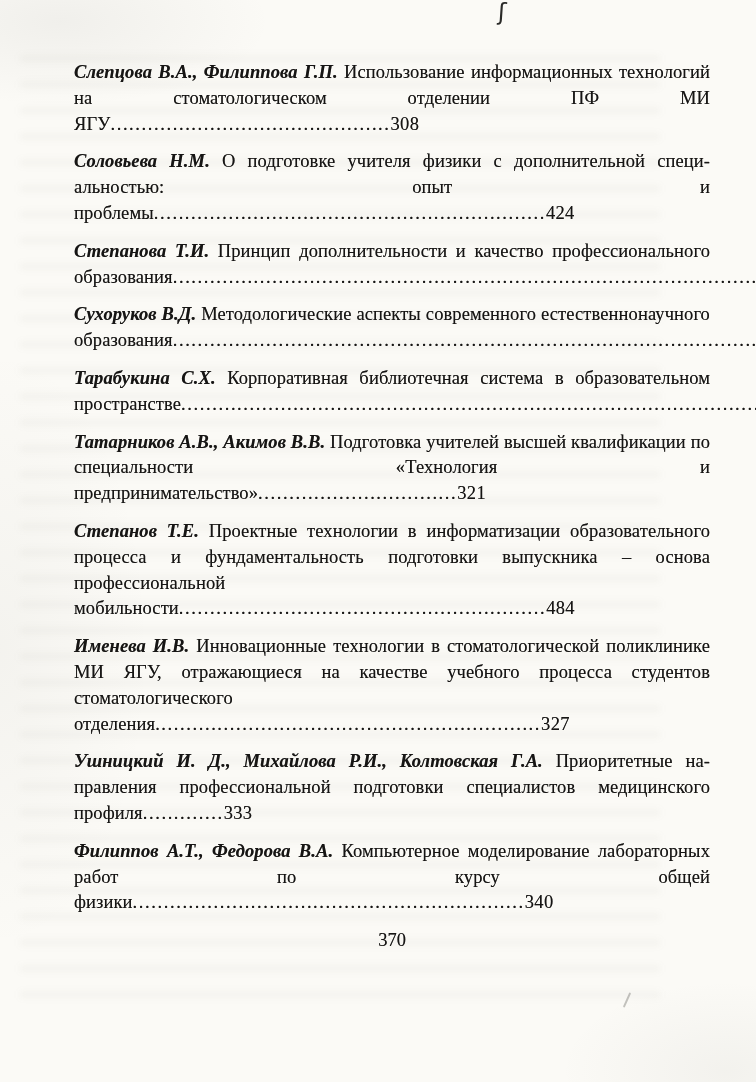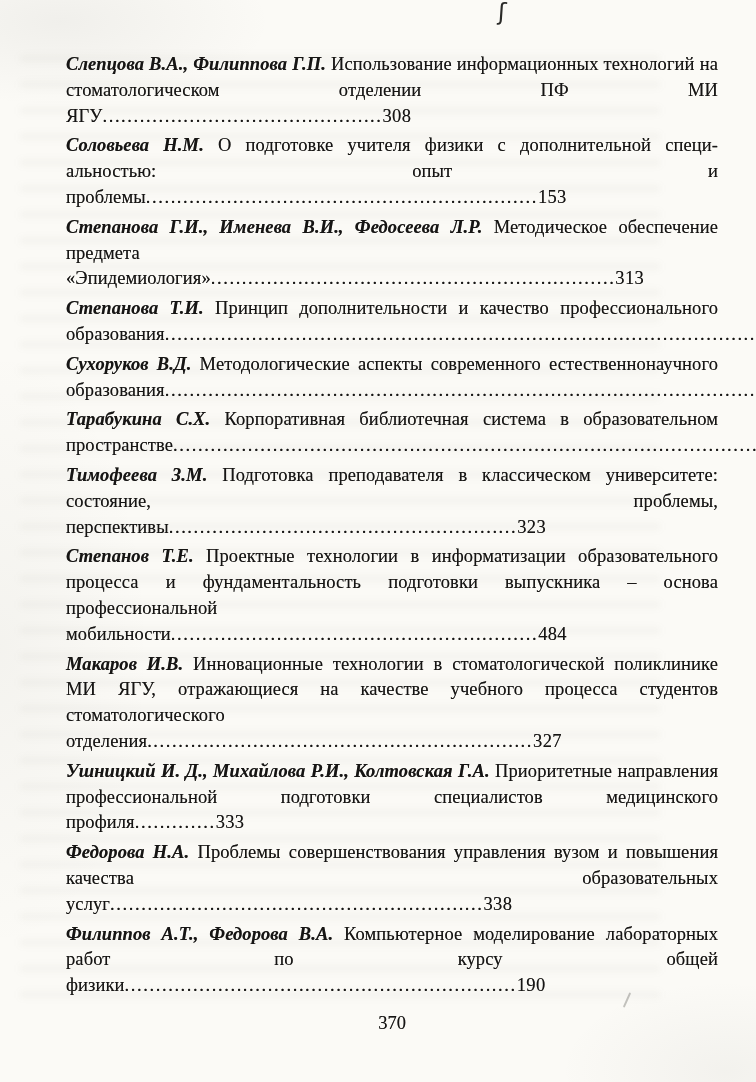--- a/index.html
+++ b/index.html
@@ -28,21 +28,21 @@
     background: repeating-linear-gradient(
       180deg,
       transparent 0px, transparent 15px,
       rgba(120,118,110,0.05) 15px, rgba(120,118,110,0.05) 22px,
       transparent 22px, transparent 26px);
     filter: blur(3px);
     pointer-events: none;
   }
   .toc { position: relative; }
   .entry {
-    margin: 4px;
+    margin: 12px;
     font-size: 18.5px;
     line-height: 25.8px;
     text-align: justify;
     letter-spacing: 0.1px;
     text-shadow: 0 0 0.5px rgba(20,18,16,0.55);
   }
   .authors { font-weight: bold; font-style: italic; }
   .dots { letter-spacing: 1.6px; white-space: nowrap; }
   .pnum { letter-spacing: 0.3px; }
   .footer {
@@ -70,28 +70,26 @@
 </style>
 </head>
 <body>
 
 <div class="scan-page">
   <div class="bleed-layer"></div>
   <span class="top-mark">ʃ</span>
 
   <div class="toc">
     <p class="entry"><span class="authors">Слепцова В.А., Филиппова Г.П.</span> <span class="title">Использование информационных техно­логий на стоматологическом отделении ПФ МИ ЯГУ</span><span class="dots">.............................................</span><span class="pnum">308</span></p>
-    <p class="entry"><span class="authors">Соловьева Н.М.</span> <span class="title">О подготовке учителя физики с дополнительной специ­альностью: опыт и проблемы</span><span class="dots">...............................................................</span><span class="pnum">153</span></p>
-    <p class="entry"><span class="authors">Степанова Г.И., Именева В.И., Федосеева Л.Р.</span> <span class="title">Методическое обеспече­ние предмета «Эпидемиология»</span><span class="dots">.................................................................</span><span class="pnum">313</span></p>
+    <p class="entry"><span class="authors">Соловьева Н.М.</span> <span class="title">О подготовке учителя физики с дополнительной специ­альностью: опыт и проблемы</span><span class="dots">...............................................................</span><span class="pnum">424</span></p>
     <p class="entry"><span class="authors">Степанова Т.И.</span> <span class="title">Принцип дополнительности и качество профессиональ­ного образования</span><span class="dots">............................................................................................................................................................................................................................................................................................................</span></p>
     <p class="entry"><span class="authors">Сухоруков В.Д.</span> <span class="title">Методологические аспекты современного естественно­научного образования</span><span class="dots">............................................................................................................................................................................................................................................................................................................</span></p>
     <p class="entry"><span class="authors">Тарабукина С.Х.</span> <span class="title">Корпоративная библиотечная система в образовательном пространстве</span><span class="dots">............................................................................................................................................................................................................................................................................................................</span></p>
-    <p class="entry"><span class="authors">Тимофеева З.М.</span> <span class="title">Подготовка преподавателя в классическом университете: состояние, проблемы, перспективы</span><span class="dots">........................................................</span><span class="pnum">323</span></p>
+    <p class="entry"><span class="authors">Татарников А.В., Акимов В.В.</span> <span class="title">Подготовка учителей высшей квалифика­ции по специальности «Технология и предпринимательство»</span><span class="dots">................................</span><span class="pnum">321</span></p>
     <p class="entry"><span class="authors">Степанов Т.Е.</span> <span class="title">Проектные технологии в информатизации образователь­ного процесса и фундаментальность подготовки выпускника – основа профессиональной мобильности</span><span class="dots">...........................................................</span><span class="pnum">484</span></p>
-    <p class="entry"><span class="authors">Макаров И.В.</span> <span class="title">Инновационные технологии в стоматологической поликли­нике МИ ЯГУ, отражающиеся на качестве учебного процесса студентов стоматологического отделения</span><span class="dots">..............................................................</span><span class="pnum">327</span></p>
+    <p class="entry"><span class="authors">Именева И.В.</span> <span class="title">Инновационные технологии в стоматологической поликли­нике МИ ЯГУ, отражающиеся на качестве учебного процесса студентов стоматологического отделения</span><span class="dots">..............................................................</span><span class="pnum">327</span></p>
     <p class="entry"><span class="authors">Ушницкий И. Д., Михайлова Р.И., Колтовская Г.А.</span> <span class="title">Приоритетные на­правления профессиональной подготовки специалистов медицинского профиля</span><span class="dots">.............</span><span class="pnum">333</span></p>
-    <p class="entry"><span class="authors">Федорова Н.А.</span> <span class="title">Проблемы совершенствования управления вузом и повы­шения качества образовательных услуг</span><span class="dots">............................................................</span><span class="pnum">338</span></p>
-    <p class="entry"><span class="authors">Филиппов А.Т., Федорова В.А.</span> <span class="title">Компьютерное моделирование лабораторных работ по курсу общей физики</span><span class="dots">...............................................................</span><span class="pnum">190</span></p>
+    <p class="entry"><span class="authors">Филиппов А.Т., Федорова В.А.</span> <span class="title">Компьютерное моделирование лабораторных работ по курсу общей физики</span><span class="dots">...............................................................</span><span class="pnum">340</span></p>
   </div>
 
   <div class="footer">370</div>
   <div class="corner-mark"></div>
 </div>
 
 </body></html>

